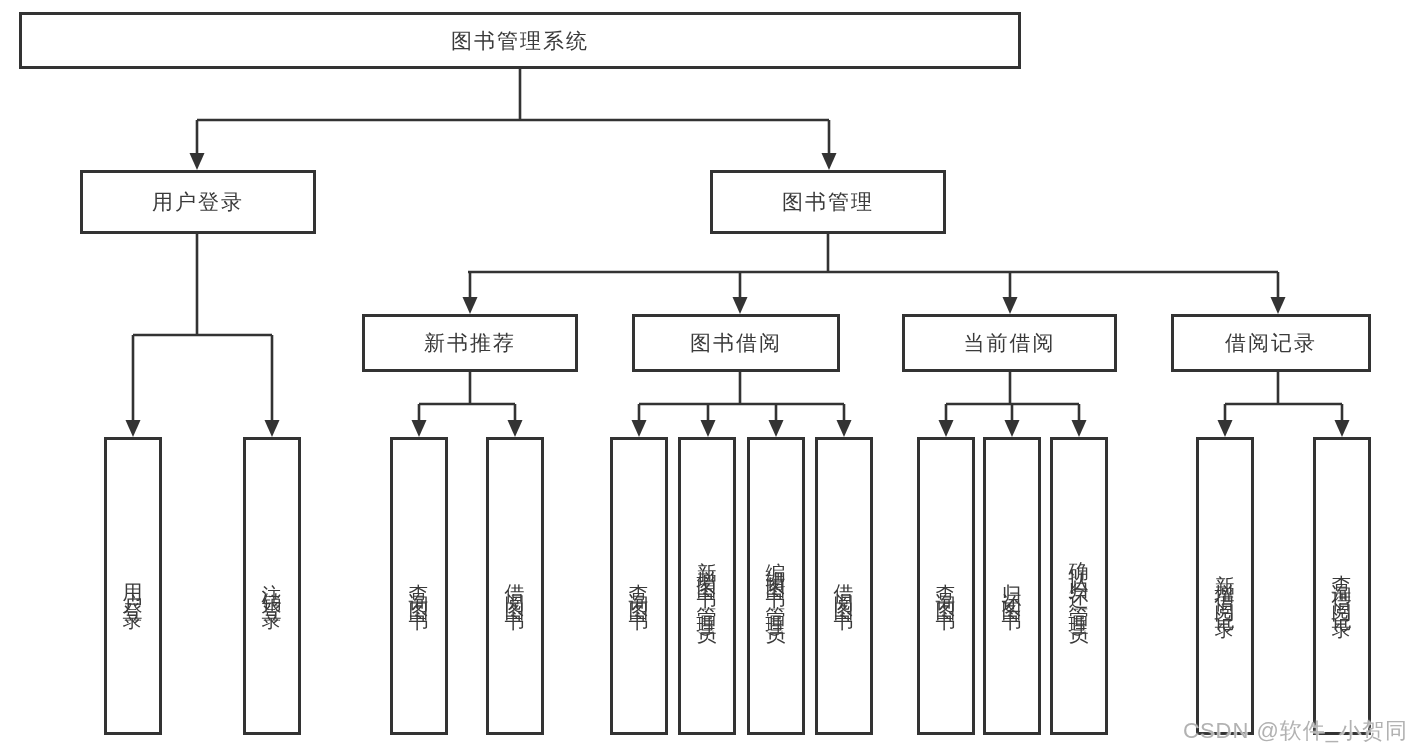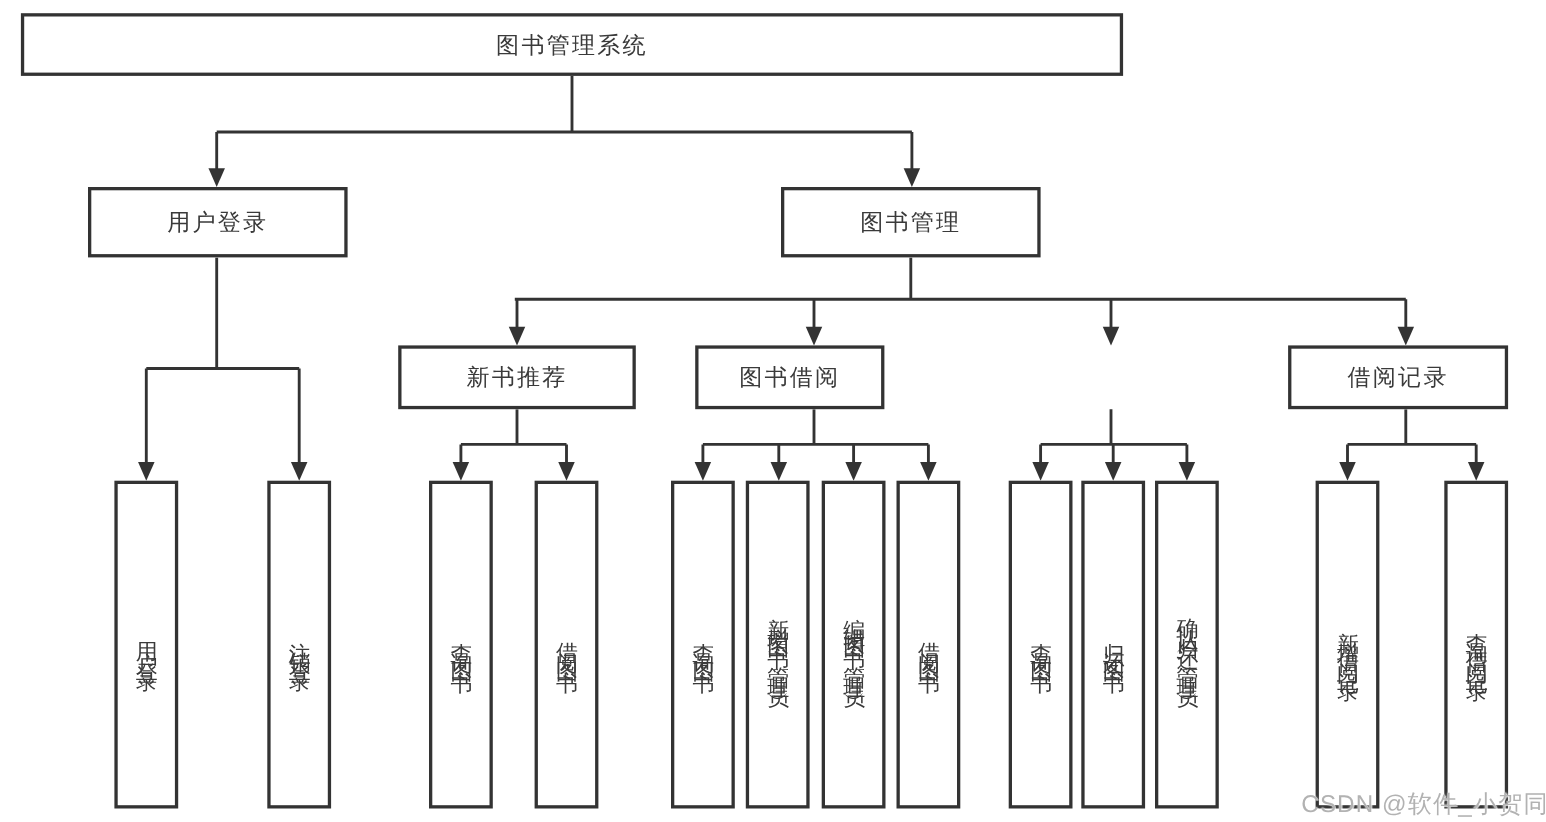--- a/index.html
+++ b/index.html
@@ -110,21 +110,22 @@
         <use href="#arw" x="1342" y="437"></use>
     </g>
   </svg>
 
   <div class="box" style="left:19px; top:12px; width:1002px; height:57px;">图书管理系统</div>
 
   <div class="box" style="left:80px; top:170px; width:236px; height:64px;">用户登录</div>
   <div class="box" style="left:710px; top:170px; width:236px; height:64px;">图书管理</div>
 
   <div class="box" style="left:362px; top:314px; width:216px; height:58px;text-align:right;">新书推荐</div>
-  <div class="box" style="left:632px; top:314px; width:172px; height:58px;">图书借阅</div>
+  <div class="box" style="left:632px; top:314px; width:208px; height:58px;">图书借阅</div>
+  <div class="box" style="left:902px; top:314px; width:215px; height:58px;">当前借阅</div>
   <div class="box" style="left:1171px; top:314px; width:200px; height:58px;">借阅记录</div>
 
   <div class="vbox" style="left:104px;">
     <span class="vtext">用户登录</span>
   </div>
   <div class="vbox" style="left:243px;">
     <span class="vtext">注销登录</span>
   </div>
 
   <div class="vbox" style="left:390px;">

